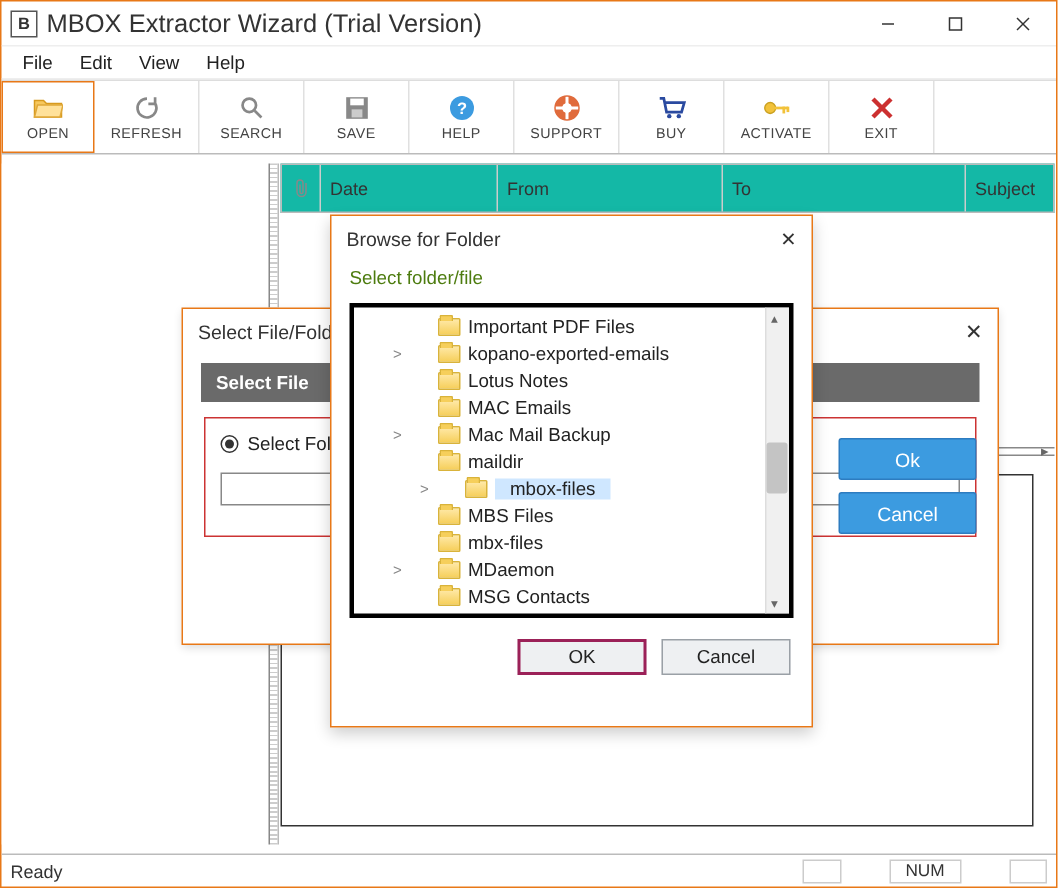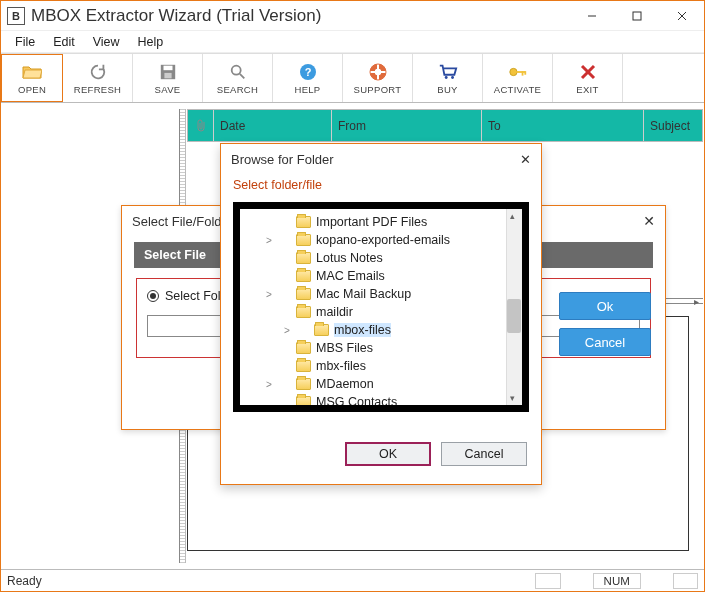--- a/index.html
+++ b/index.html
@@ -47,34 +47,34 @@
   .radio-dot{ width:12px; height:12px; border:1px solid #333; border-radius:50%; display:inline-flex; align-items:center; justify-content:center;}
   .radio-dot::after{ content:""; width:6px; height:6px; background:#333; border-radius:50%;}
   .path-input{ margin-top:12px; width:100%; height:22px; border:1px solid #888; background:#fff;}
   .dlg1-btn{ position:absolute; right:14px; width:92px; height:28px; background:#3c9be0; color:#fff; border:1px solid #2d7cc0; font-size:13px; display:flex; align-items:center; justify-content:center; border-radius:2px;}
   .dlg1-ok{ top:86px;} .dlg1-cancel{ top:122px;}
   .side-shadow{ position:absolute; left:412px; top:41px; width:8px; height:180px; background:#555;}
   
   .dlg2{ position:absolute; left:219px; top:142px; width:322px; height:342px; background:#fff; border:1px solid #e87817; box-shadow:0 4px 10px rgba(0,0,0,.2);}
   .dlg2-title{ height:30px; display:flex; align-items:center; padding:0 10px; font-size:13px; color:#333;}
   .dlg2-title .spacer{flex:1;}
-  .dlg2-sub{ padding:4px 12px 0; font-size:12.5px; color:#c2410c;}
-  .tree-wrap{ margin:10px 12px 16px; border:7px solid #000000; height:210px; position:relative; overflow:hidden;}
+  .dlg2-sub{ padding:4px 12px 0; font-size:12.5px; color:#4d7c0f;}
+  .tree-wrap{ margin:10px 12px 0; border:3px solid #000000; height:210px; position:relative; overflow:hidden;}
   .tree-scroll{ position:absolute; right:0; top:0; bottom:0; width:16px; background:#f0f0f0; border-left:1px solid #ddd;}
   .thumb{ position:absolute; right:1px; top:90px; width:14px; height:34px; background:#c4c4c4; border-radius:2px;}
   .arrow-up{position:absolute; top:2px; left:3px; font-size:9px; color:#666;}
   .arrow-dn{position:absolute; bottom:2px; left:3px; font-size:9px; color:#666;}
   .tree{ position:absolute; left:0; right:16px; top:0; bottom:0; padding:4px 0; font-size:12.5px; color:#222;}
   .node{ display:flex; align-items:center; height:18px; padding-left:56px; gap:5px; white-space:nowrap;}
   .node.deep{ padding-left:74px;}
   .node .exp{ position:absolute; width:10px; margin-left:-30px; color:#888; font-size:10px;}
   .node.deep .exp{ margin-left:-30px; }
   .folder-icon{ width:15px; height:12px; background:linear-gradient(#ffe9a8,#f6cf5b); border:1px solid #d9b33a; border-radius:1px; position:relative; flex-shrink:0;}
   .folder-icon::before{content:""; position:absolute; top:-3px; left:0; width:7px; height:3px; background:#f6cf5b; border:1px solid #d9b33a; border-bottom:none; border-radius:1px 1px 0 0;}
-  .node.sel .lbl{ background:#cfe7ff; padding:0 0;}
+  .node.sel .lbl{ background:#cfe7ff; padding:0 10px;}
   .dlg2-btns{ display:flex; gap:10px; justify-content:flex-end; padding:14px 14px 0;}
   .btn{ width:86px; height:24px; font-size:12.5px; background:#eef0f2; border:1px solid #9aa0a6; display:flex; align-items:center; justify-content:center; color:#222;}
   .btn.primary{ border:2px solid #9b2158; }
 </style>
 </head>
 <body>
 
 <div class="window">
 
   <div class="titlebar">
@@ -122,35 +122,35 @@
           <svg width="18" height="18" viewBox="0 0 20 20">
             <path d="M10 3a7 7 0 1 0 6.3 4" fill="none" stroke="#888" stroke-width="2"></path>
             <path d="M16 2v5h-5" fill="none" stroke="#888" stroke-width="2"></path>
           </svg>
         </span>
       <span class="tlabel">REFRESH</span>
     </div>
     <div class="tool">
       <span class="ticon">
           <svg width="18" height="18" viewBox="0 0 20 20">
+            <circle cx="8" cy="8" r="5" fill="none" stroke="#888" stroke-width="2"></circle>
+            <line x1="12" y1="12" x2="17" y2="17" stroke="#888" stroke-width="2"></line>
+          </svg>
+        </span>
+      <span class="tlabel">SEARCH</span>
+    </div>
+    <div class="tool">
+      <span class="ticon">
+          <svg width="18" height="18" viewBox="0 0 20 20">
             <rect x="2" y="2" width="16" height="16" fill="#888"></rect>
             <rect x="5" y="3" width="10" height="5" fill="#fff"></rect>
             <rect x="6" y="11" width="8" height="6" fill="#ccc"></rect>
           </svg>
         </span>
       <span class="tlabel">SAVE</span>
-    </div>
-    <div class="tool">
-      <span class="ticon">
-          <svg width="18" height="18" viewBox="0 0 20 20">
-            <circle cx="8" cy="8" r="5" fill="none" stroke="#888" stroke-width="2"></circle>
-            <line x1="12" y1="12" x2="17" y2="17" stroke="#888" stroke-width="2"></line>
-          </svg>
-        </span>
-      <span class="tlabel">SEARCH</span>
     </div>
     <div class="tool">
       <span class="ticon">
           <svg width="18" height="18">
             <circle cx="9" cy="9" r="8" fill="#3c9be0"></circle>
             <text x="9" y="13" text-anchor="middle" fill="#fff" font-size="11" font-weight="bold">?</text>
           </svg>
         </span>
       <span class="tlabel">HELP</span>
     </div>

